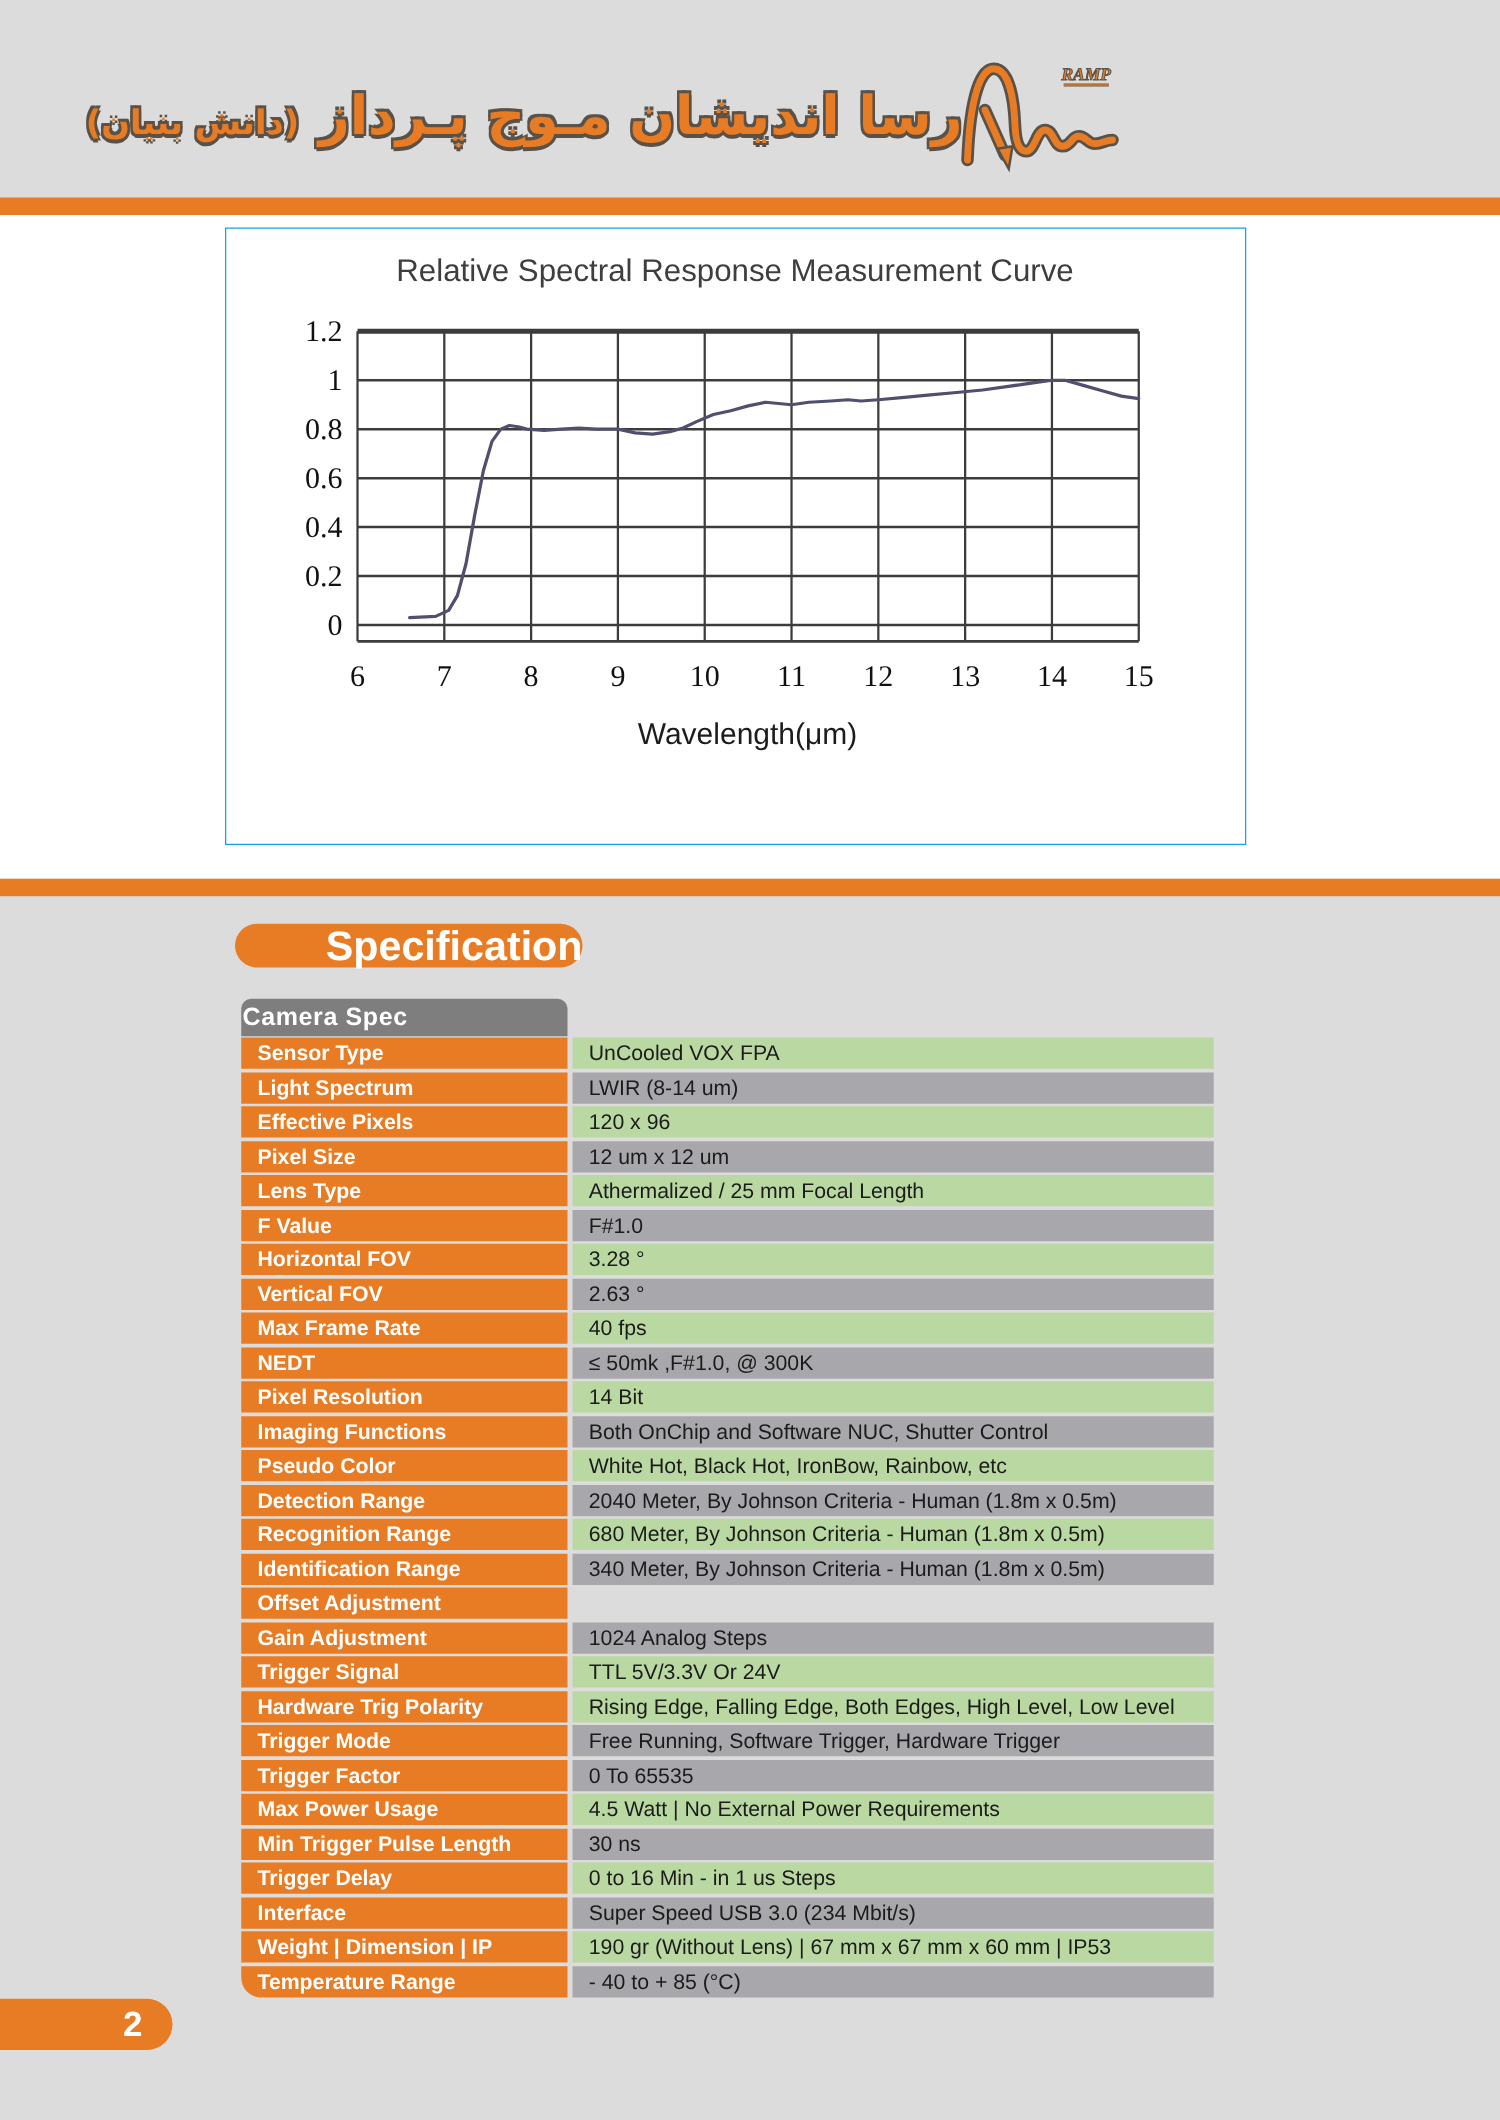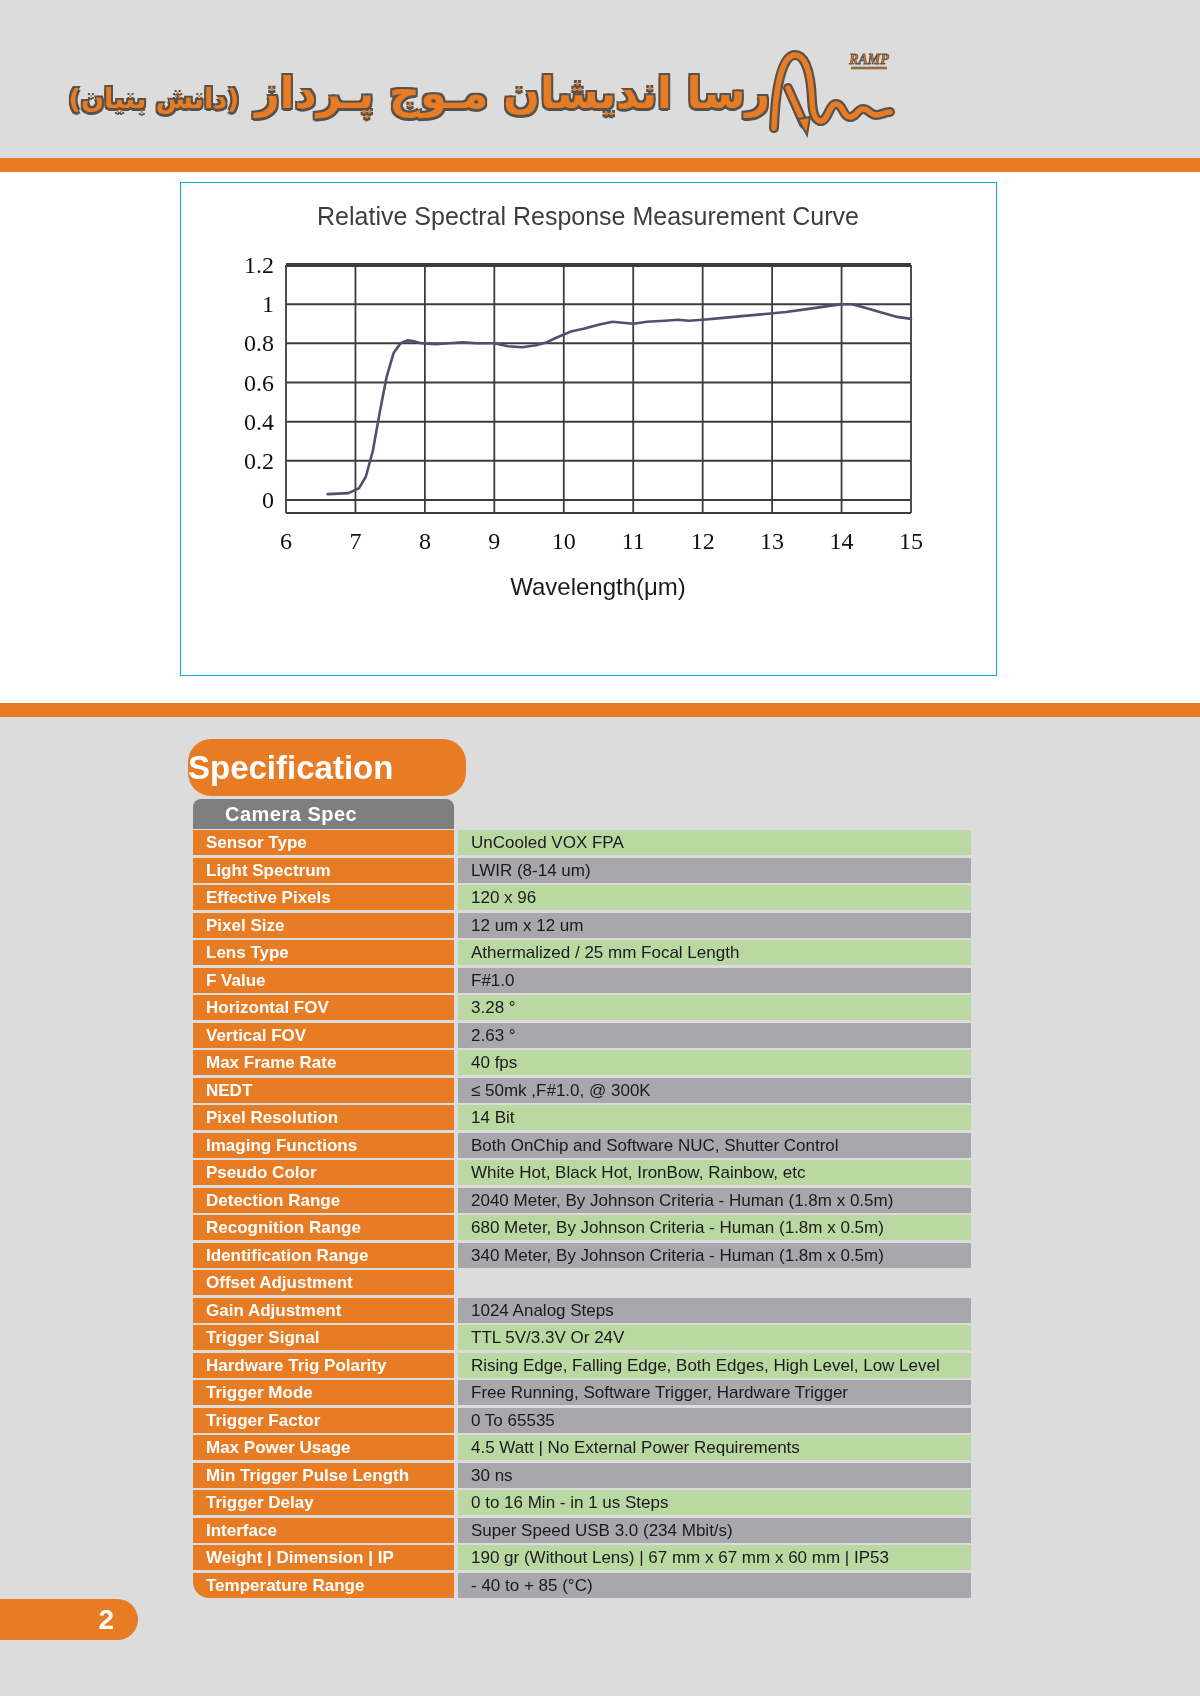--- a/index.html
+++ b/index.html
@@ -25,28 +25,28 @@
   .bar2{top:703px;}
   .white-section{position:absolute;left:0;top:172px;width:1200px;height:531px;background:#FFFFFF;}
   
   .chart-box{
     position:absolute;left:180px;top:182px;width:815px;height:492px;
     background:#fff;border:1px solid #0ea5e9;box-sizing:content-box;
   }
   .chart-box svg{display:block;width:815px;height:492px;}
   
   .spec-pill{
-    position:absolute;left:188px;top:739px;width:278px;height:57px;border-radius:23px;
+    position:absolute;left:188px;top:739px;width:278px;height:35px;border-radius:23px;
     background:var(--orange,#E87C25);color:#fff;font-weight:bold;font-size:33px;
-    display:flex;align-items:center;justify-content:flex-start;
+    display:flex;align-items:center;justify-content:flex-end;
   }
   .camera-bar{
     position:absolute;left:193px;top:799px;width:261px;height:30px;box-sizing:border-box;
     background:#7E7E7E;border-radius:8px 8px 0 0;color:#fff;font-weight:bold;font-size:20px;
-    line-height:30px;padding-left:32px;letter-spacing:0.5px;
+    line-height:30px;padding-left:1px;letter-spacing:0.5px;
   }
   .spec-table{position:absolute;left:193px;top:830px;width:782px;}
   .spec-row{display:grid;grid-template-columns:261px 513px;column-gap:4px;margin-bottom:2.5px;height:25px;}
   .spec-label{
     background:var(--orange,#E87C25);color:#fff;font-weight:bold;font-size:17px;
     line-height:25px;padding-left:13px;white-space:nowrap;overflow:hidden;
   }
   .spec-row:last-child .spec-label{border-radius:0 0 0 16px;}
   .spec-value{
     color:#1B1B1B;font-size:17px;line-height:25px;padding-left:13px;white-space:nowrap;overflow:hidden;

